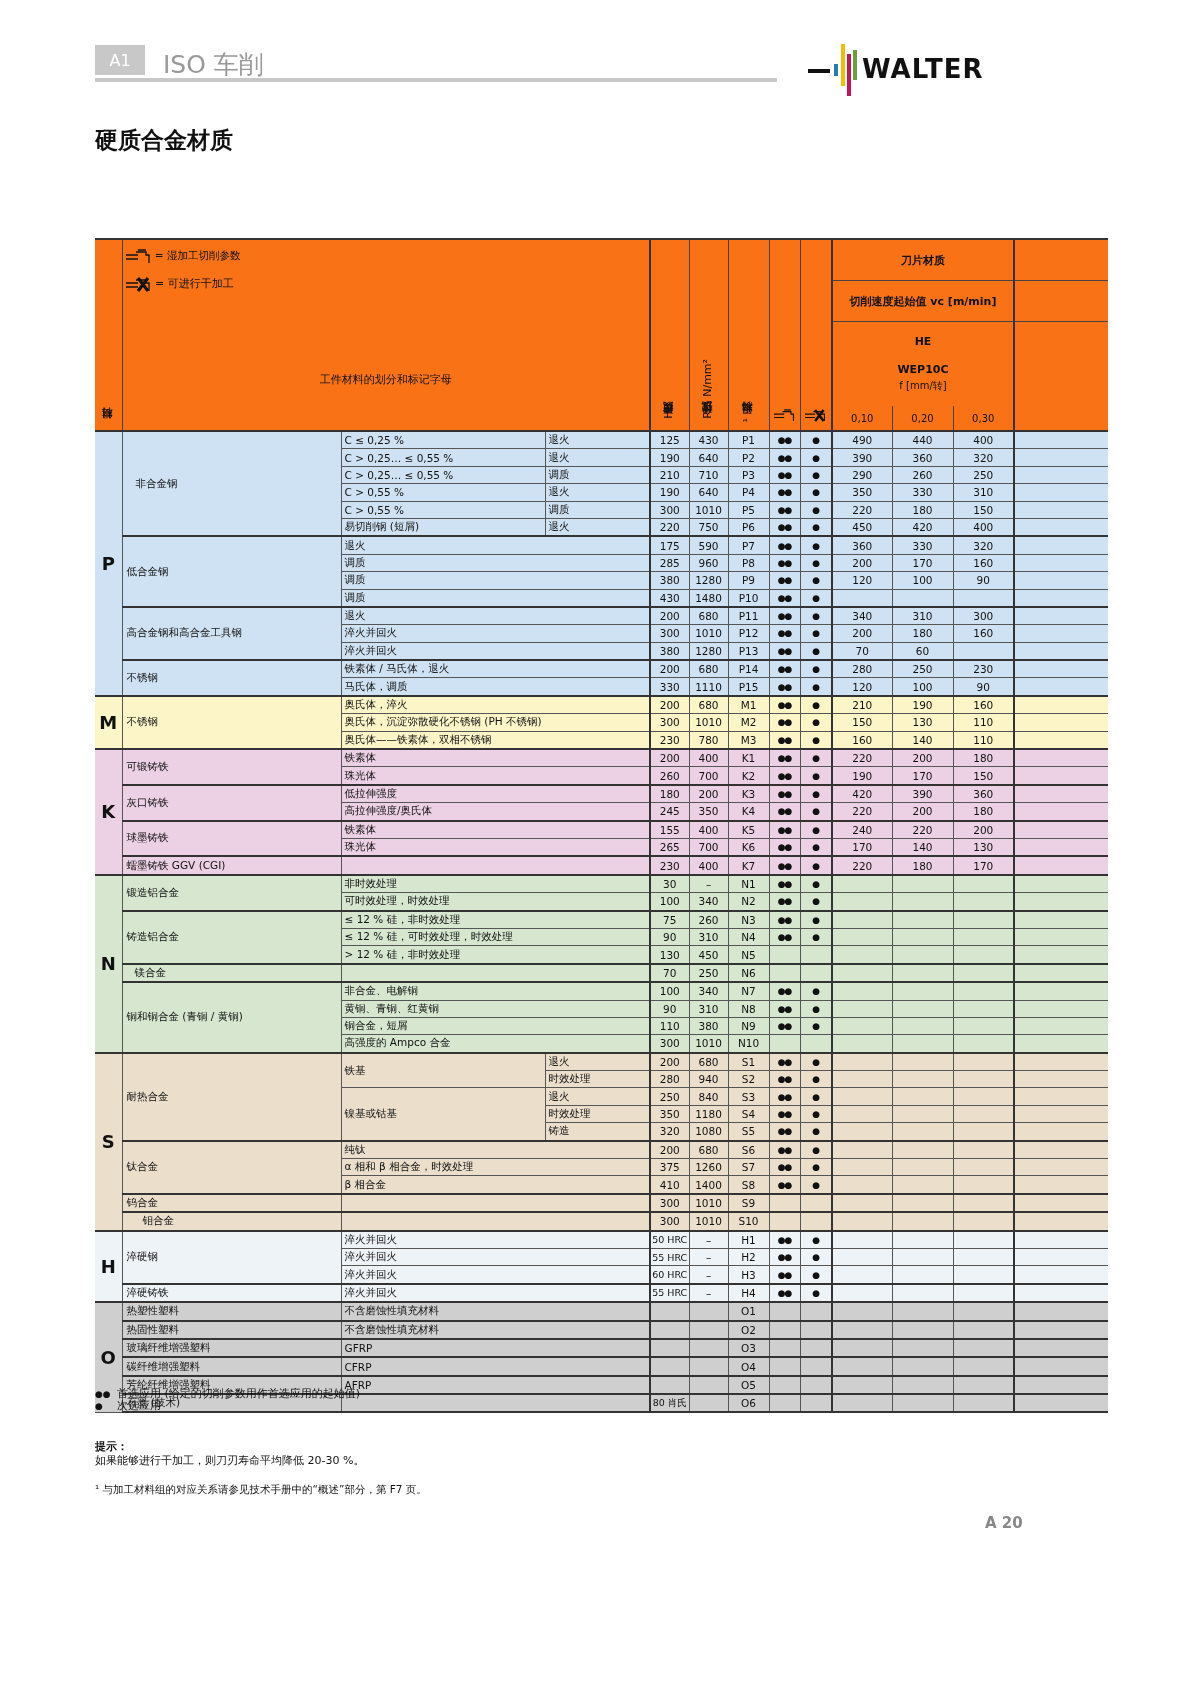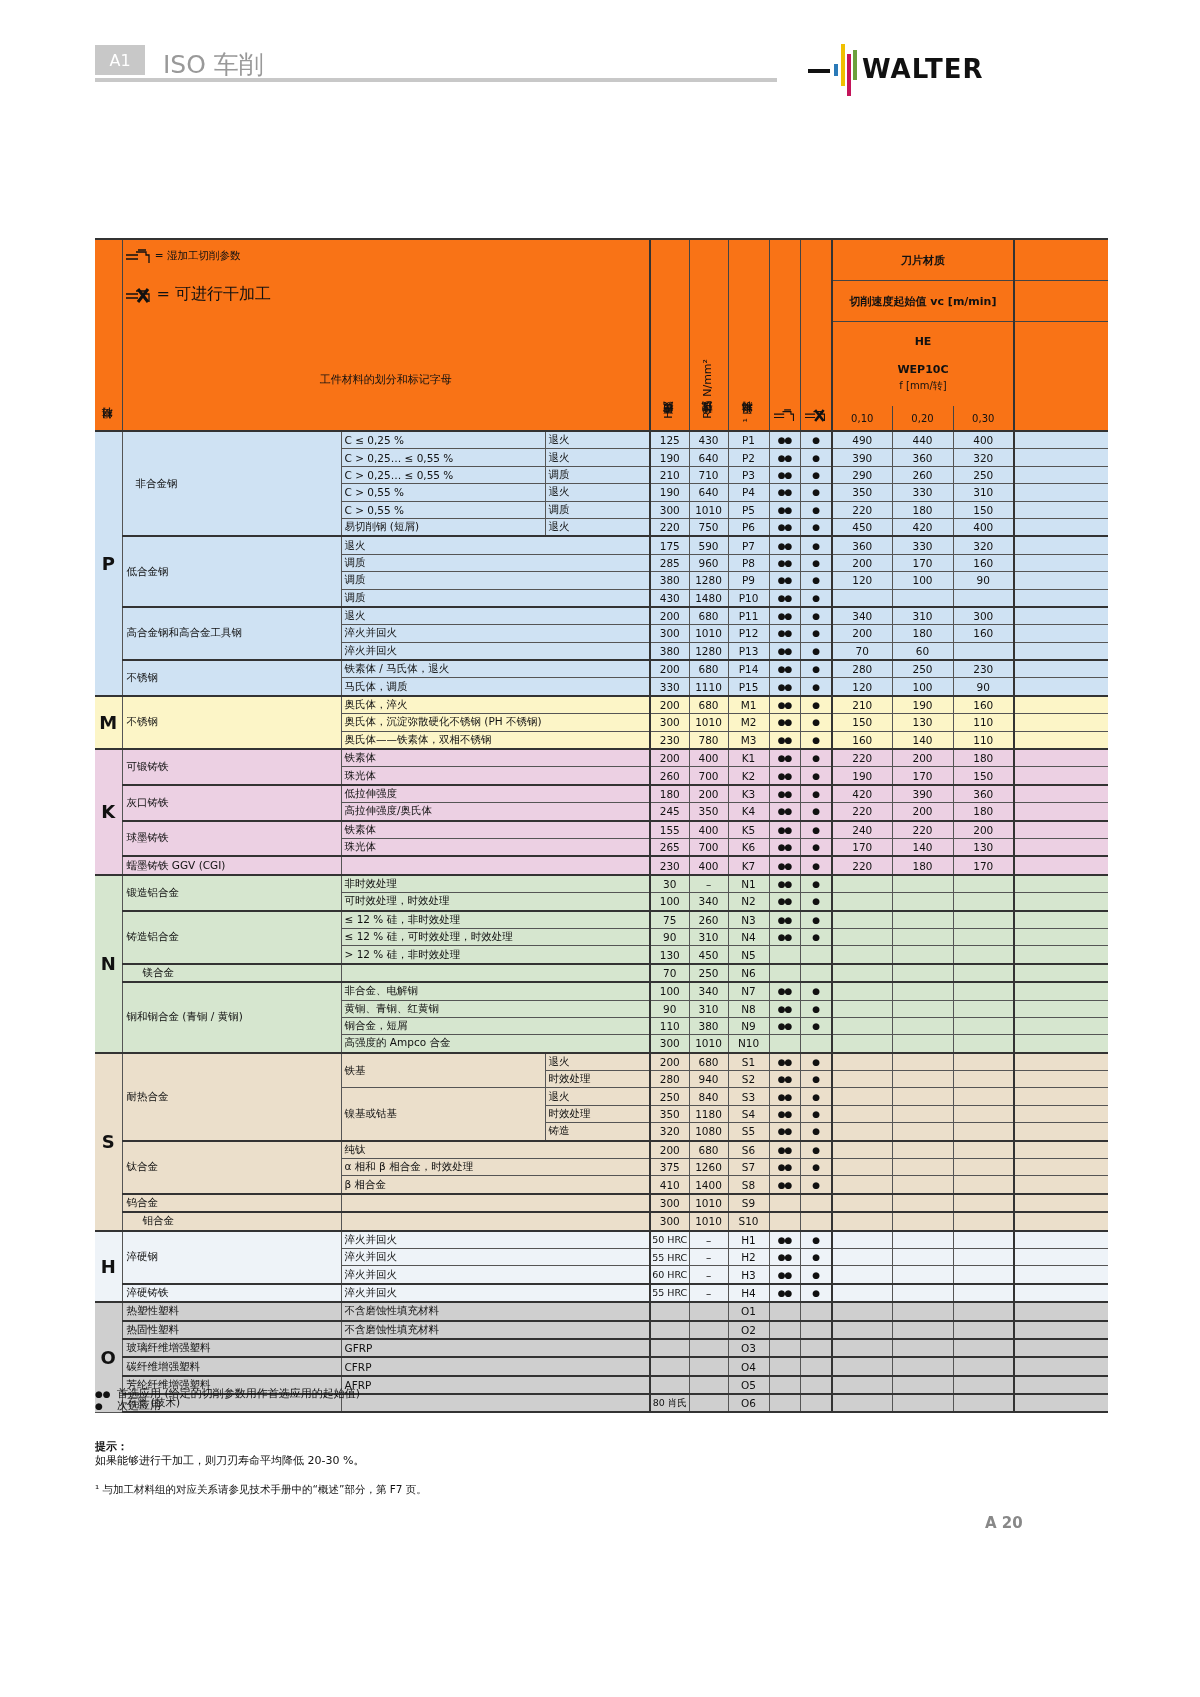--- a/index.html
+++ b/index.html
@@ -44,20 +44,21 @@
     <rect x="0" y="27" width="22" height="4" fill="#111"></rect>
     <rect x="26" y="22" width="4" height="12" fill="#2a7ab8"></rect>
     <rect x="33" y="2" width="4" height="42" fill="#f0c000"></rect>
     <rect x="39" y="12" width="4" height="42" fill="#c4145a"></rect>
     <rect x="45" y="8" width="4" height="30" fill="#6ca03c"></rect>
     <text x="54" y="36" font-family="DejaVu Sans, sans-serif" font-weight="bold" font-size="26" fill="#111" letter-spacing="1">WALTER</text>
   </svg>
 </div>
 
 <div class="page-title">
+  <div>硬质合金材质</div>
 </div>
 
 <table class="main">
   <colgroup>
     <col style="width:27px">
       <col style="width:219px">
       <col style="width:204px">
       <col style="width:105px">
     <col style="width:39px">
       <col style="width:39px">
@@ -73,21 +74,21 @@
     <tr style="border-top:2px solid #333;">
       <td rowspan="4" style="vertical-align:bottom;text-align:center;border-left:none;height:190px;"><span class="vtext">材料组</span></td>
       <td colspan="3" rowspan="4" style="vertical-align:top;position:relative;height:190px;">
         <div style="margin-top:8px;font-size:10.5px;">
           <svg class="icon-tap" width="26" height="16" viewBox="0 0 26 16">
               <path d="M0 7h12M0 11h12M10 4h10v3h3v8" stroke="#111" fill="none" stroke-width="1.3"></path>
               <path d="M12 2h8" stroke="#111" stroke-width="1.5"></path>
             </svg>
           <span>= 湿加工切削参数</span>
         </div>
-        <div style="margin-top:20px;font-size:16px;">
+        <div style="margin-top:12px;font-size:11px;">
           <svg class="icon-tap" width="26" height="16" viewBox="0 0 26 16">
               <path d="M0 7h12M0 11h12M10 4h10v3h3v8" stroke="#111" fill="none" stroke-width="1.3"></path>
               <path d="M12 2l10 13M22 2L12 15" stroke="#111" stroke-width="3"></path>
             </svg>
           <span>= 可进行干加工</span>
         </div>
         <div style="position:absolute;left:0;right:0;top:132px;text-align:center;font-size:11px;">工件材料的划分和标记字母</div>
       </td>
       <td rowspan="4" class="c thick-l" style="vertical-align:bottom;padding-bottom:6px;"><span class="vtext">布氏硬度 HB</span></td>
       <td rowspan="4" class="c" style="vertical-align:bottom;padding-bottom:6px;"><span class="vtext">抗拉强度 Rm N/mm²</span></td>
@@ -501,21 +502,21 @@
         <td class="c">450</td>
         <td class="c">N5</td>
         <td class="dots"></td>
         <td class="dots thick-r"></td>
         <td class="c"></td>
         <td class="c"></td>
         <td class="c thick-r"></td>
         <td style="border-right: none;"></td>
       </tr>
       <tr class="bgN bold-top">
-        <td rowspan="1" style="padding-left: 20px;">镁合金</td>
+        <td rowspan="1" style="padding-left: 12px;">镁合金</td>
         <td rowspan="1" colspan="2"></td>
         <td class="c thick-l">70</td>
         <td class="c">250</td>
         <td class="c">N6</td>
         <td class="dots"></td>
         <td class="dots thick-r"></td>
         <td class="c"></td>
         <td class="c"></td>
         <td class="c thick-r"></td>
         <td style="border-right: none;"></td>

